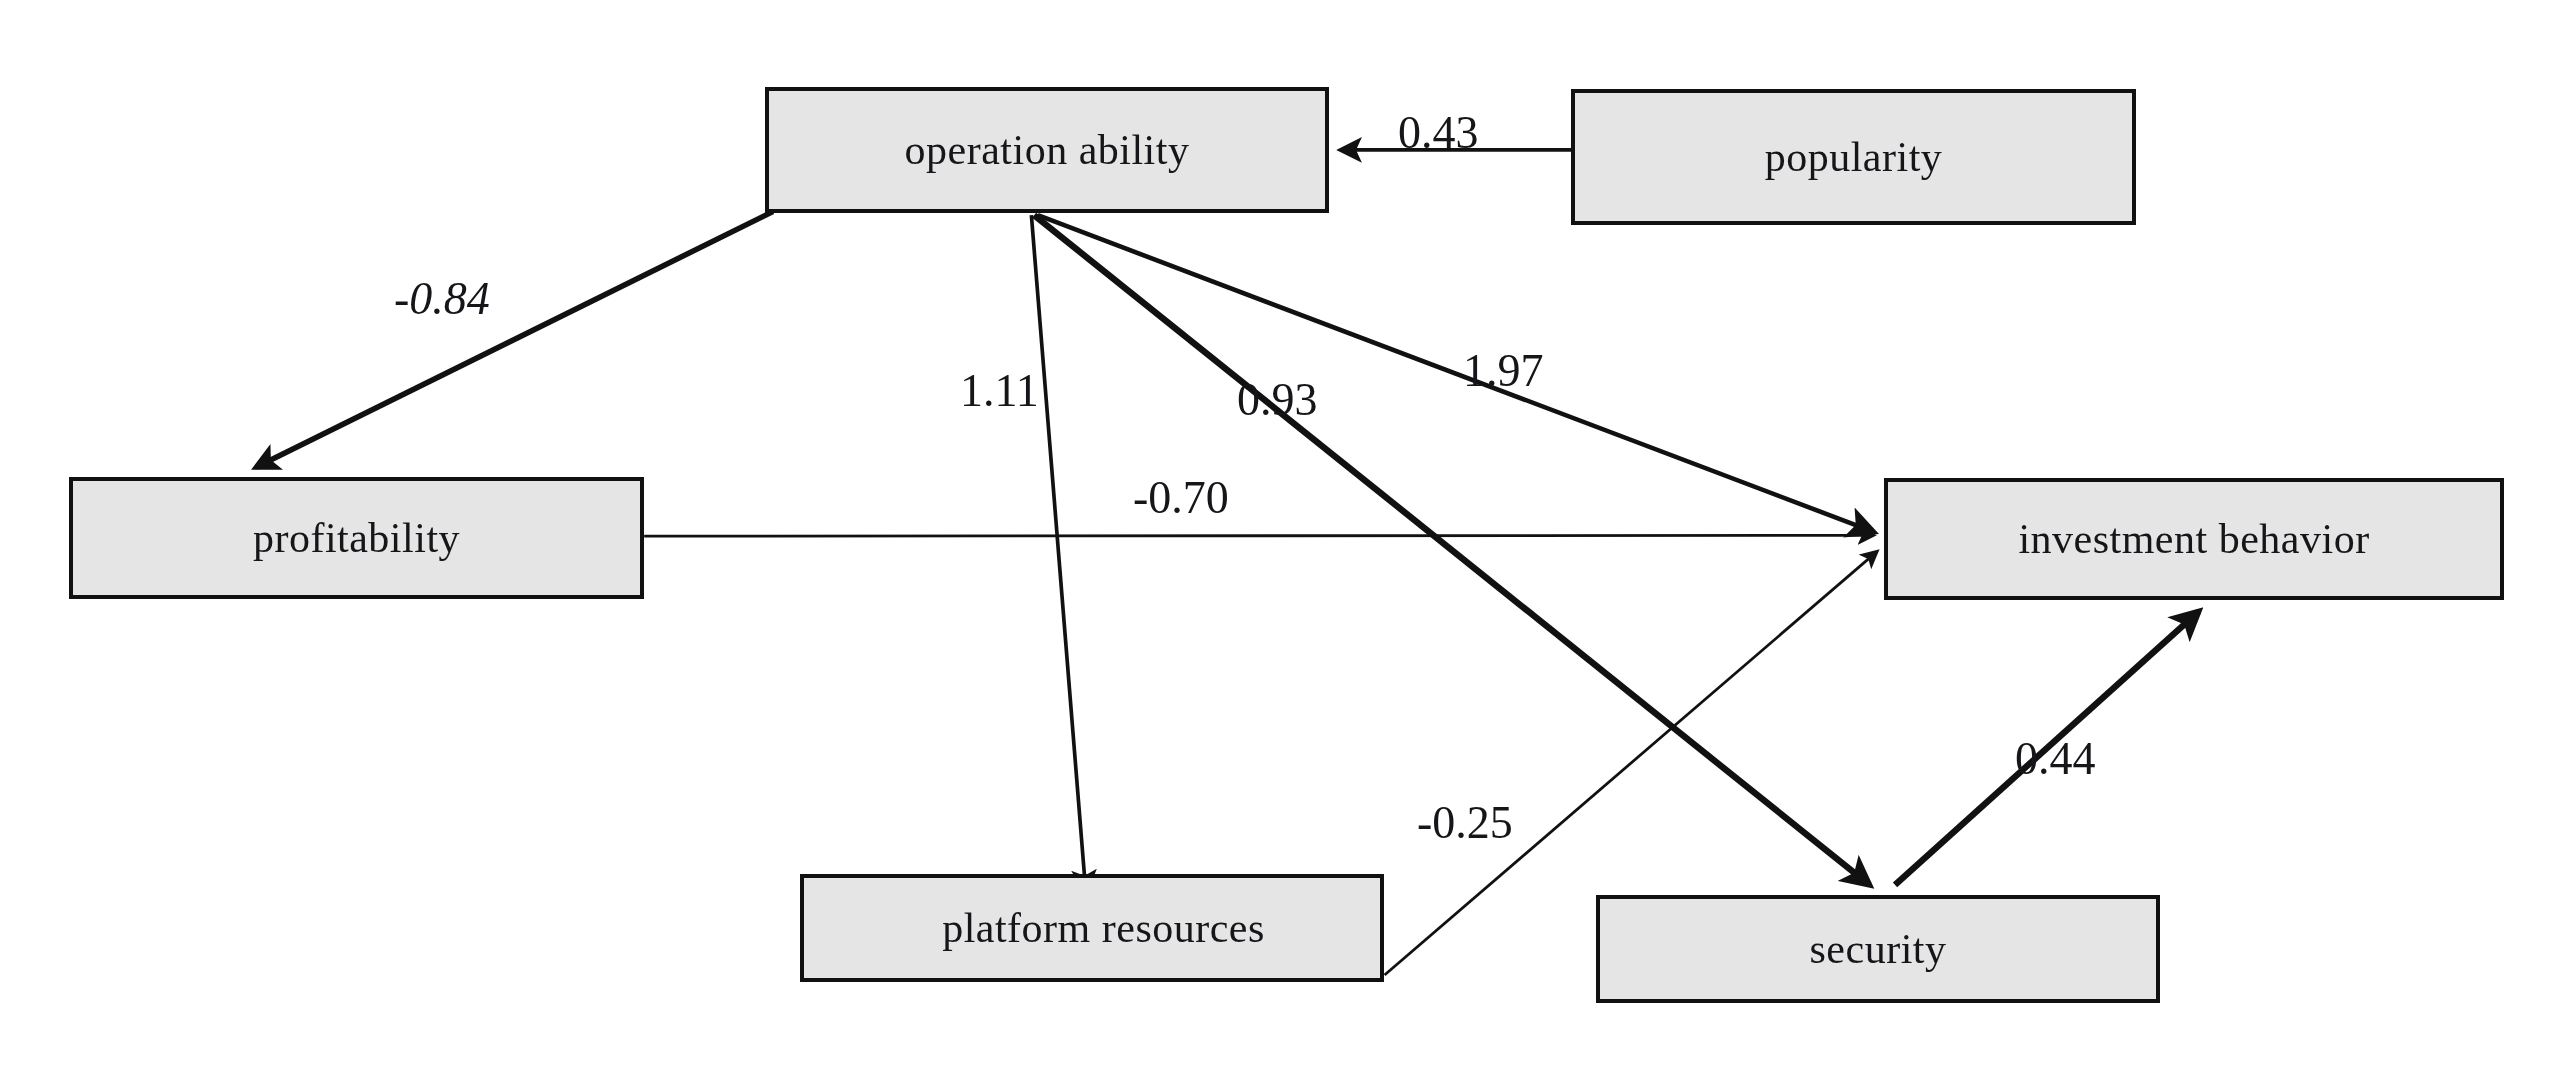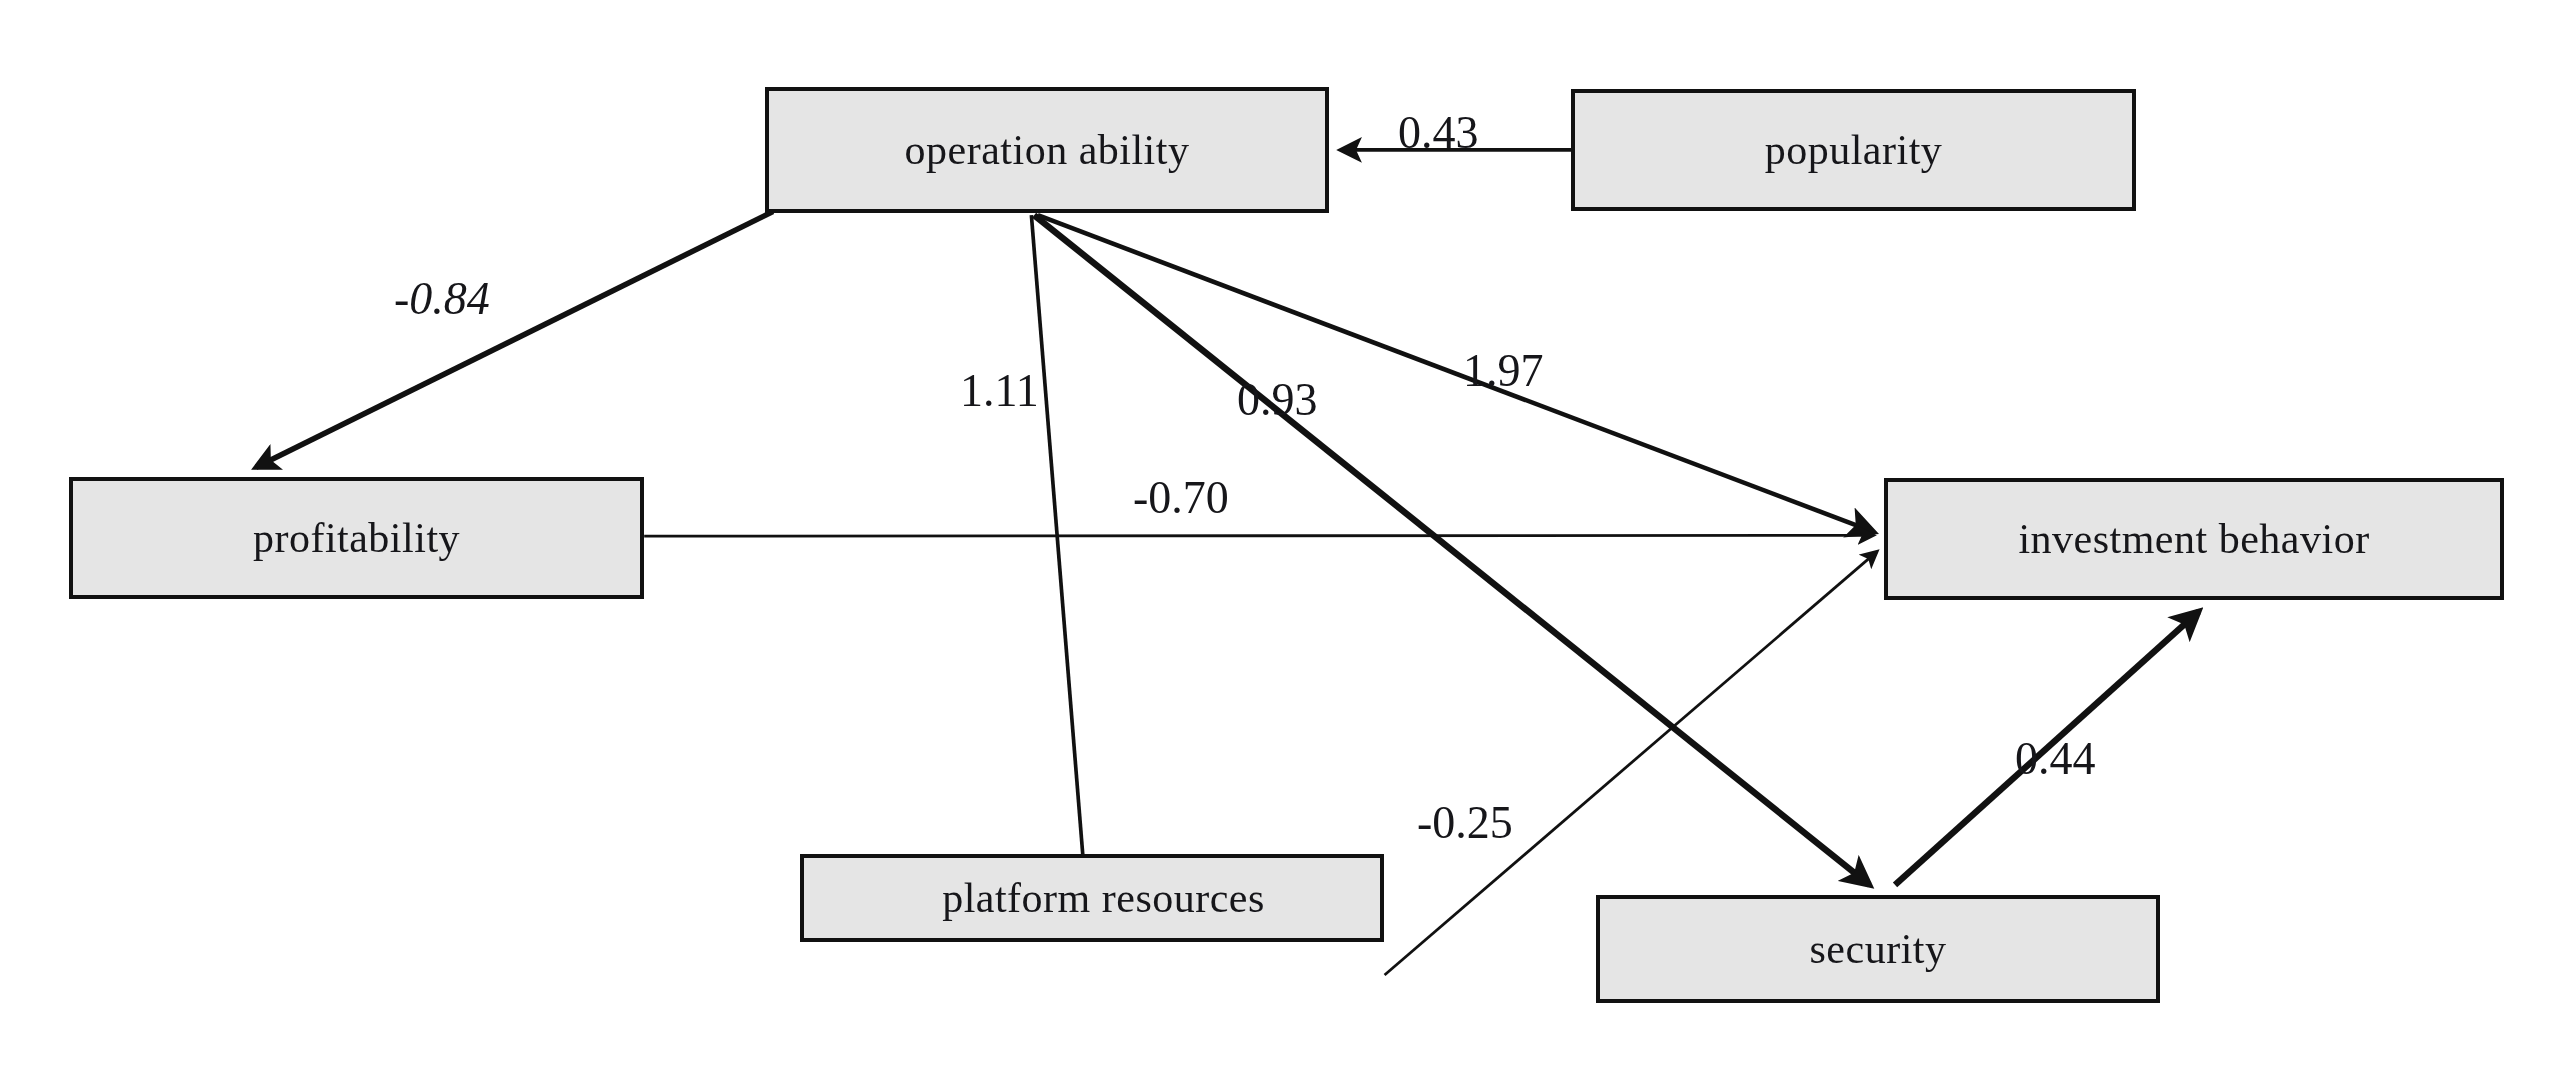--- a/index.html
+++ b/index.html
@@ -76,33 +76,33 @@
         <line x1="700" y1="583" x2="2036" y2="582" stroke="#111111" stroke-width="3" marker-end="url(#ah-thin)"></line>
         <line x1="1505" y1="1060" x2="2040" y2="600" stroke="#111111" stroke-width="3" marker-end="url(#ah-thin)"></line>
         <line x1="2060" y1="962" x2="2390" y2="665" stroke="#111111" stroke-width="7" marker-end="url(#ah-thick)"></line>
       </g>
   </svg>
 
   <div class="node-box" style="left: 765px; top: 87px; width: 564px; height: 126px;">
     <span class="node-label">operation ability</span>
   </div>
 
-  <div class="node-box" style="left: 1571px; top: 89px; width: 565px; height: 122px;">
+  <div class="node-box" style="left: 1571px; top: 89px; width: 565px; height: 136px;">
     <span class="node-label">popularity</span>
   </div>
 
   <div class="node-box" style="left: 69px; top: 477px; width: 575px; height: 122px;">
     <span class="node-label">profitability</span>
   </div>
 
   <div class="node-box" style="left: 1884px; top: 478px; width: 620px; height: 122px;">
     <span class="node-label">investment behavior</span>
   </div>
 
-  <div class="node-box" style="left: 800px; top: 854px; width: 584px; height: 88px; padding-left: 23px;">
+  <div class="node-box" style="left: 800px; top: 874px; width: 584px; height: 108px; padding-left: 23px;">
     <span class="node-label">platform resources</span>
   </div>
 
   <div class="node-box" style="left: 1596px; top: 895px; width: 564px; height: 108px;">
     <span class="node-label">security</span>
   </div>
 
   <span class="edge-label" style="left: 1398px; top: 110px; text-align: right;">0.43</span>
   <span class="edge-label" style="left: 394px; top: 276px; font-style: italic;">-0.84</span>
   <span class="edge-label" style="left: 960px; top: 368px;">1.11</span>

